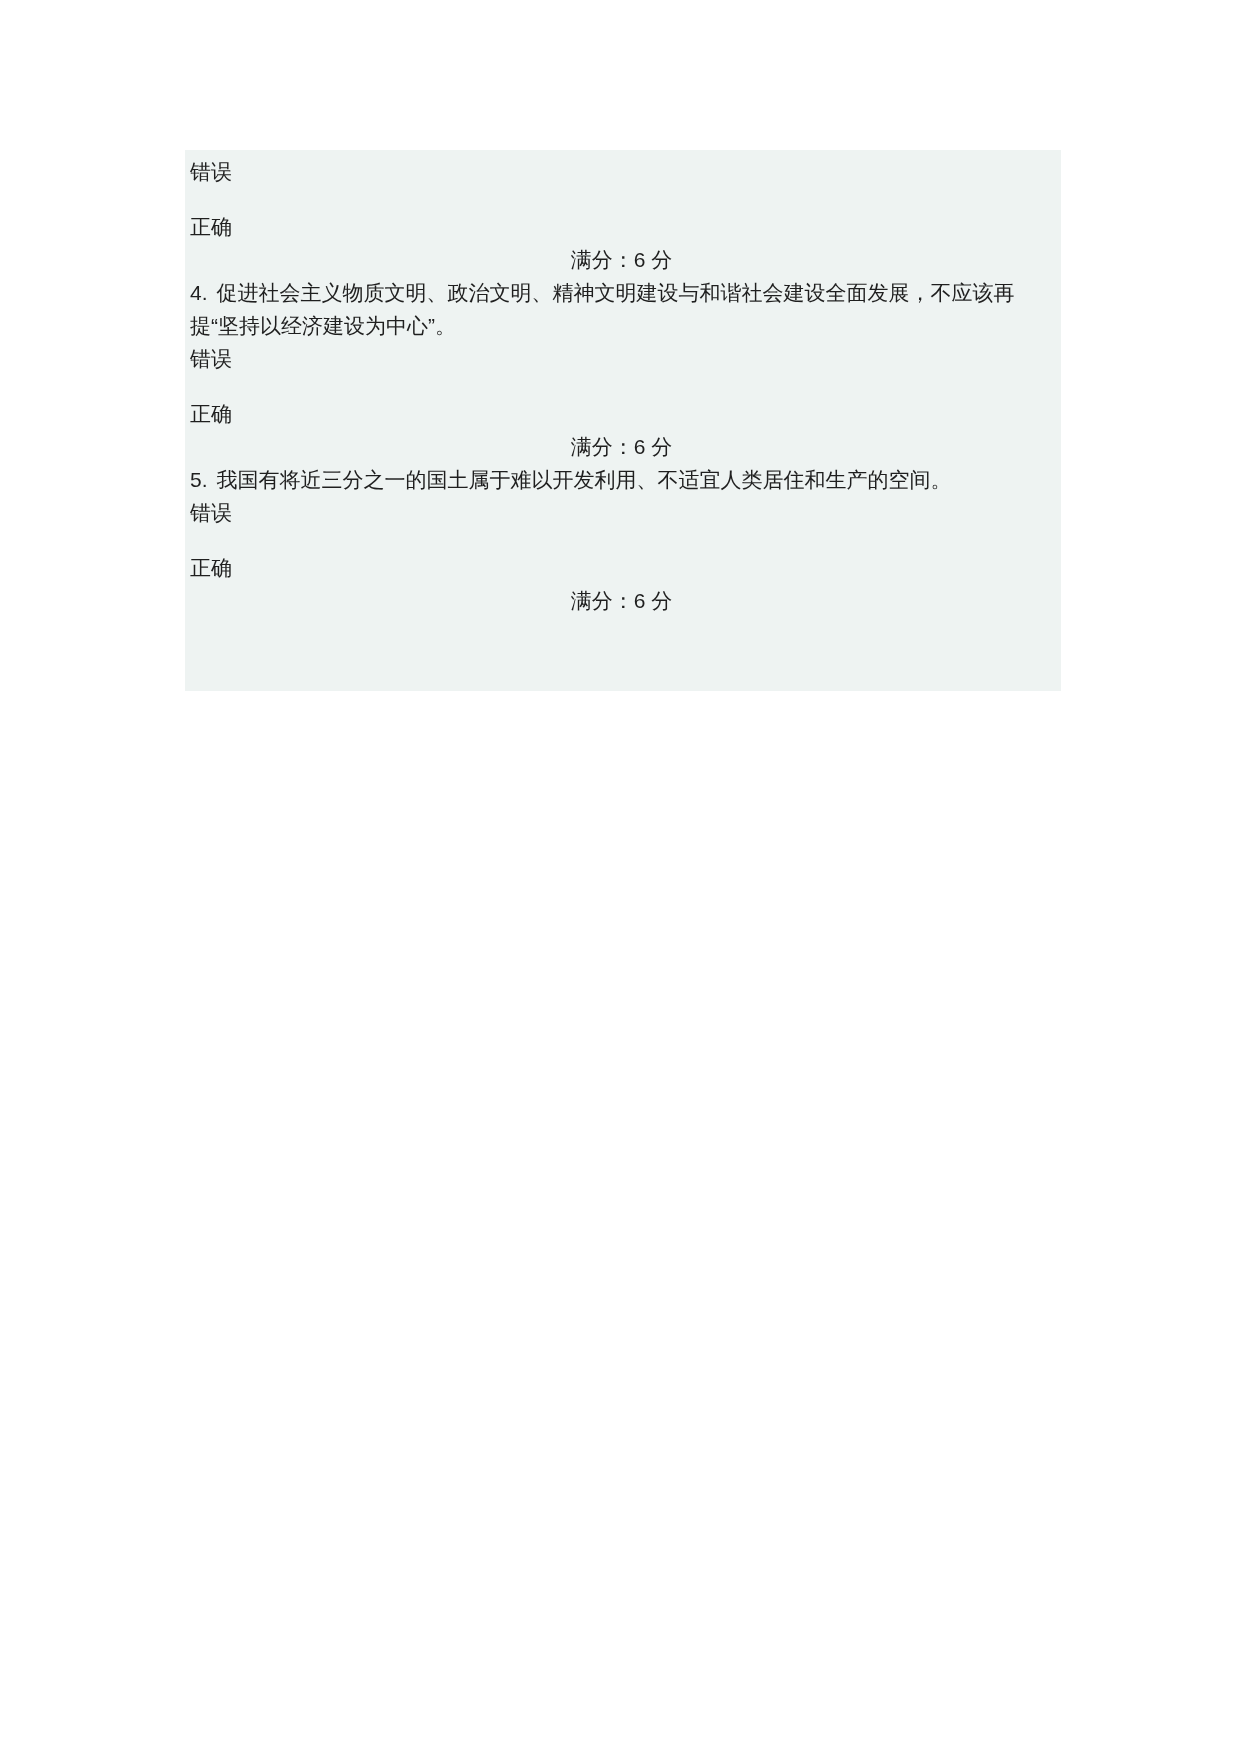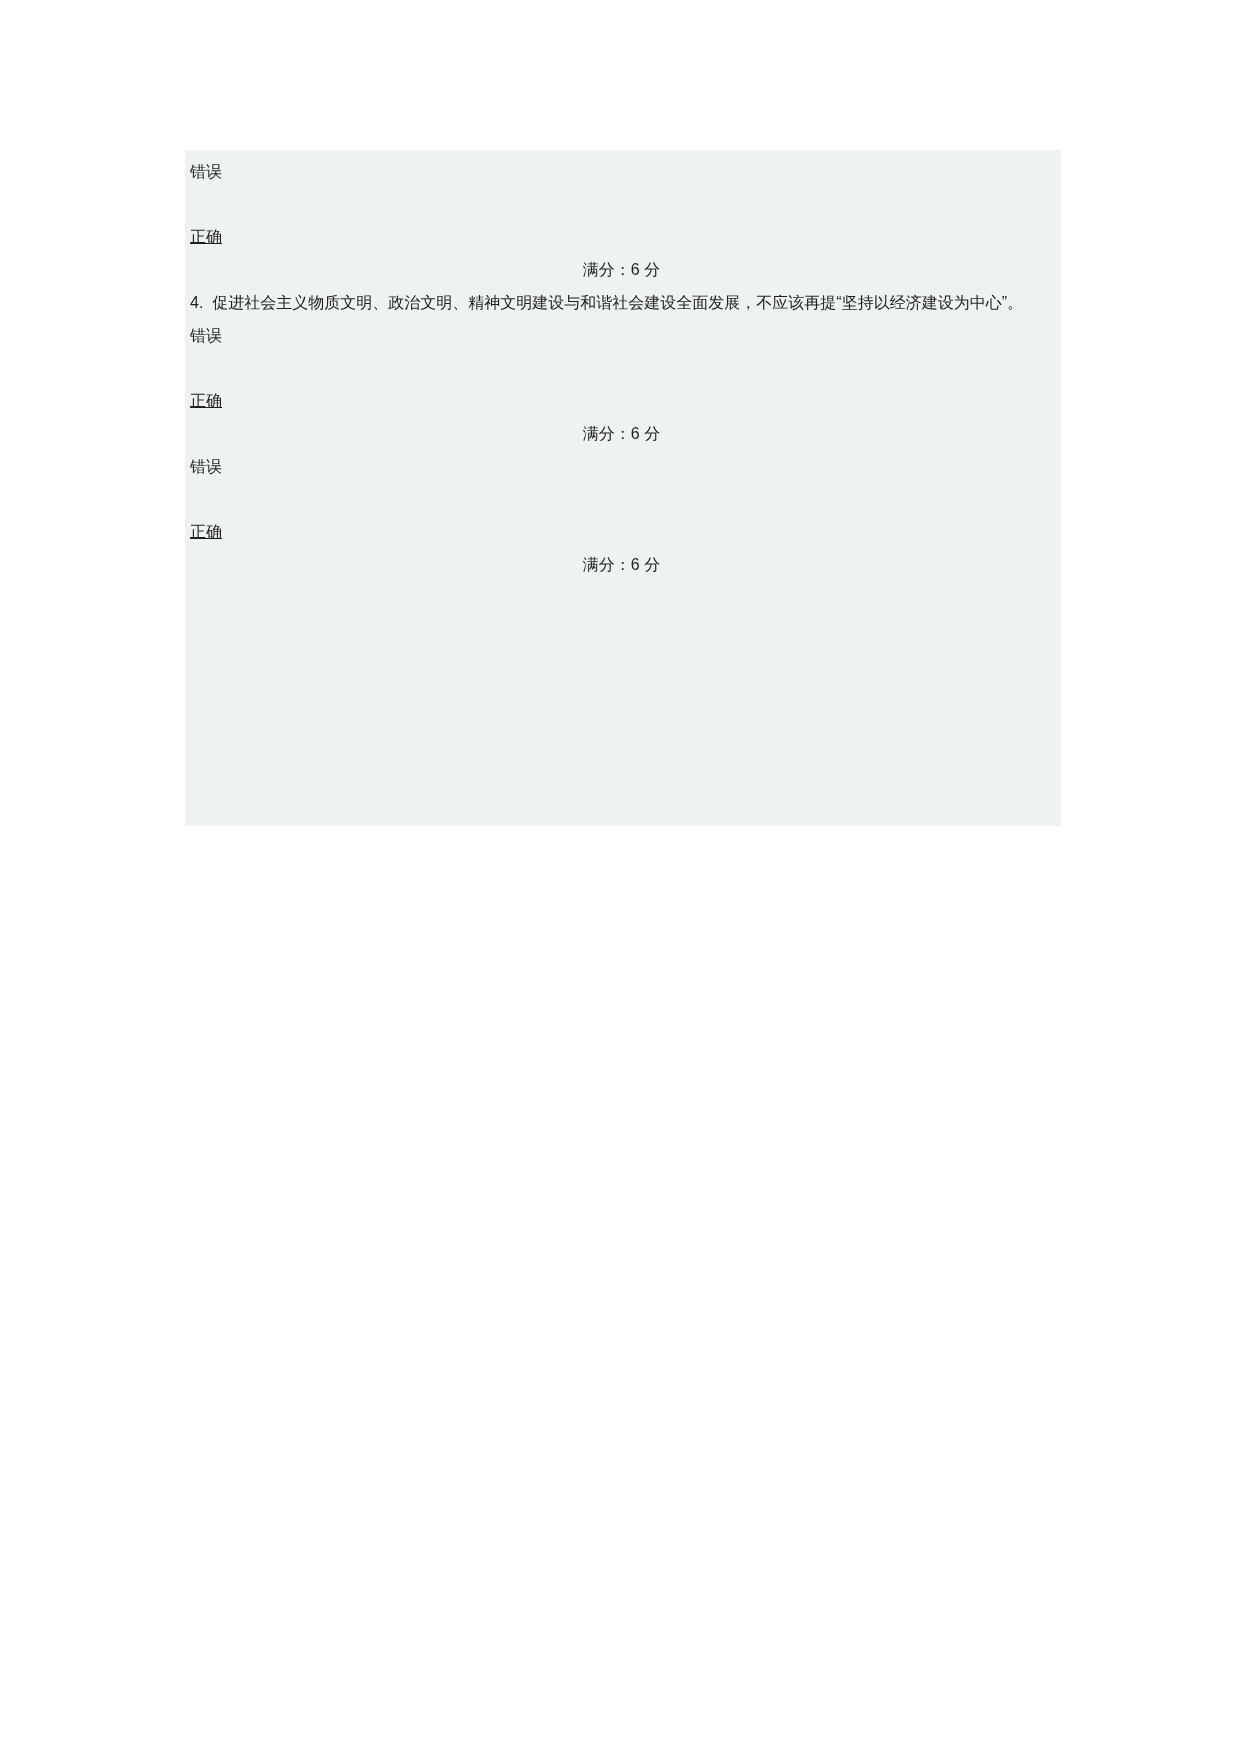--- a/index.html
+++ b/index.html
@@ -12,35 +12,34 @@
     height: 1754px;
     background: var(--page-bg, #ffffff);
     font-family: "Liberation Sans", sans-serif;
     overflow: hidden;
   }
   .quiz-panel {
     position: absolute;
     left: 185px;
     top: 150px;
     width: 876px;
-    height: 676px;
+    height: 541px;
     box-sizing: border-box;
     padding: 5px 8px 0 5px;
     background: var(--panel-bg, #eef3f2);
     color: var(--text-color, #1f1f1f);
-    font-size: 16px;
+    font-size: 21px;
     line-height: 33px;
   }
   .quiz-panel p { margin: 0; }
   .opt {
     margin: 22px 0 0 2px;
   }
   .opt.opt-right {
-    margin-top: 32px;
-    text-decoration: underline;
+    margin-top: 22px;
   }
   .score {
     margin: 9px 0 0 32px;
     text-align: center;
   }
   .question {
     margin: 0;
   }
   .qnum {
     margin-right: 9px;
@@ -55,17 +54,20 @@
   <p class="opt opt-right">正确</p>
   <p class="score">满分：6 分</p>
 
   <p class="question">
     <span class="qnum">4.</span><span>促进社会主义物质文明、政治文明、精神文明建设与和谐社会建设全面发展，不应该再提“坚持以经济建设为中心”。</span>
   </p>
   <p class="opt opt-wrong">错误</p>
   <p class="opt opt-right">正确</p>
   <p class="score">满分：6 分</p>
 
+  <p class="question">
+    <span class="qnum">5.</span><span>我国有将近三分之一的国土属于难以开发利用、不适宜人类居住和生产的空间。</span>
+  </p>
   <p class="opt opt-wrong">错误</p>
   <p class="opt opt-right">正确</p>
   <p class="score">满分：6 分</p>
 
 </div>
 
 </body></html>

